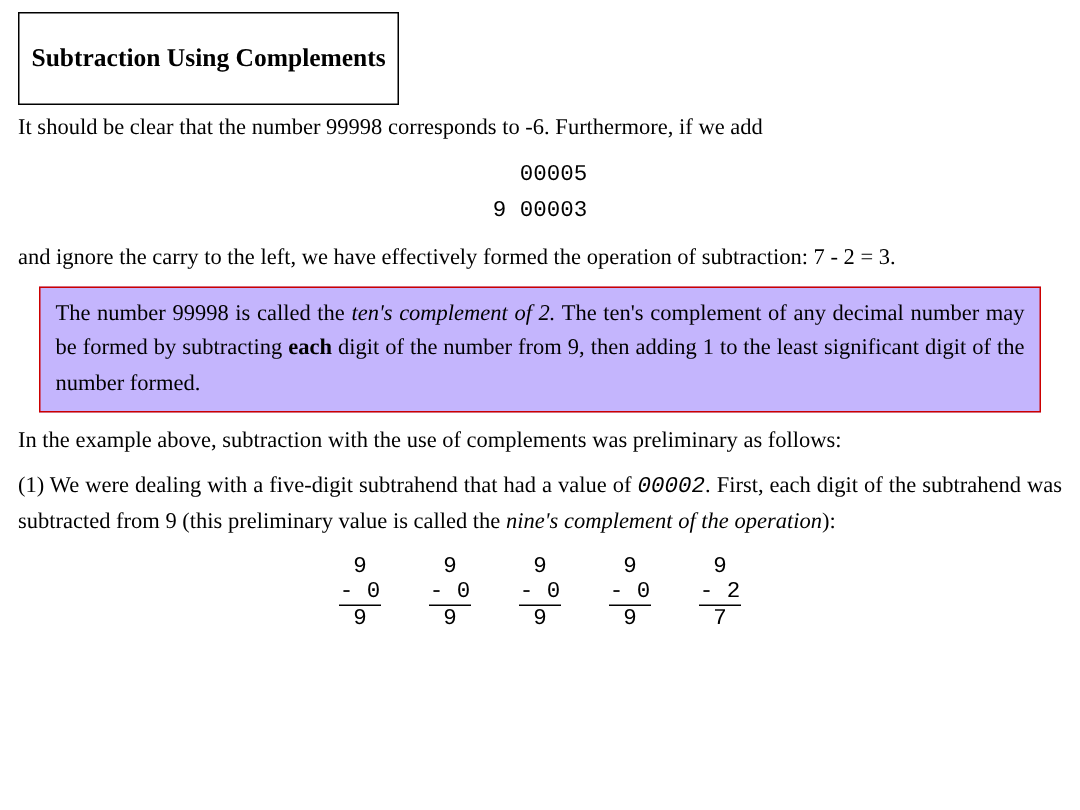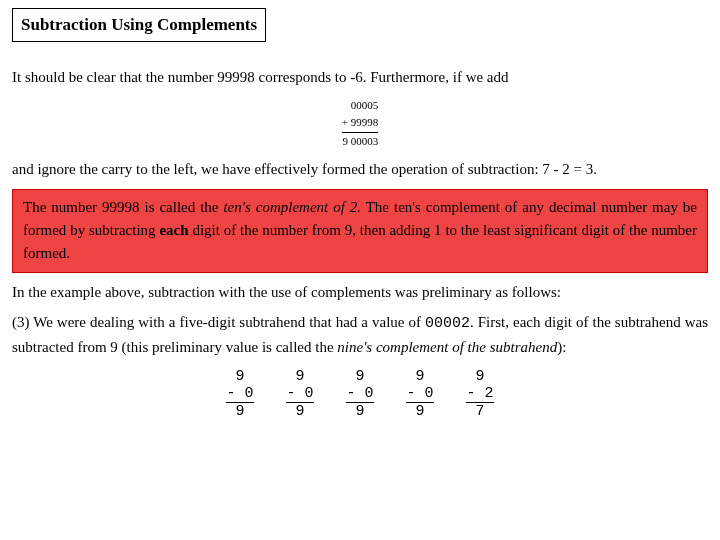--- a/index.html
+++ b/index.html
@@ -9,59 +9,59 @@
       font-size: 15px;
       color: #000;
       width: 720px;
       min-height: 540px;
       padding: 8px 12px;
     }
 
     .title-box {
       display: inline-block;
       border: 1.5px solid #000;
-      padding: 6px 8px;
+      padding: 20px 8px;
       font-size: 17px;
       font-weight: bold;
-      margin-bottom: 24px;
+      margin-bottom: 4px;
     }
 
     .para {
       margin-bottom: 8px;
       line-height: 1.5;
       text-align: justify;
     }
 
     .math-block {
       text-align: center;
       margin: 8px 0 8px 0;
-      font-family: Liberation Serif, serif;
-      font-size: 11px;
+      font-family: Liberation Mono, monospace;
+      font-size: 15px;
       line-height: 1.6;
     }
 
     .math-table {
       display: inline-block;
       text-align: right;
     }
 
     .math-row {
       display: block;
     }
 
     .underline-row {
       border-bottom: 1.5px solid #000;
       display: block;
     }
 
     .highlight-box {
       border: 1.5px solid #cc0000;
-      background: #ef4444;
+      background: #c4b5fd;
       padding: 6px 10px;
-      margin: 8px 0;
+      margin: 8px 14px;
       line-height: 1.55;
       text-align: justify;
     }
 
     .highlight-box b, .highlight-box strong {
       font-weight: bold;
     }
 
     em, i {
       font-style: italic;
@@ -95,57 +95,57 @@
       text-align: center;
     }
 
     .sub-result {
       display: block;
       text-align: center;
     }
 
     .mono {
       font-family: "Courier New", Courier, monospace;
+      font-style: italic;
     }
   </style>
 </head>
 <body>
 
 
 
 <div class="title-box">
   <span>Subtraction Using Complements</span>
 </div>
 
 <p class="para">
   <span>It should be clear that the number 99998 corresponds to -6. Furthermore, if we add</span>
 </p>
 
 <div class="math-block">
   <div class="math-table">
     <span class="math-row">00005</span>
-    <span class="underline-row">+ 99998</span>
     <span class="math-row">9 00003</span>
   </div>
 </div>
 
 <p class="para">
   <span>and ignore the carry to the left, we have effectively formed the operation of subtraction: 7 - 2 = 3.</span>
 </p>
 
 <div class="highlight-box">
   <span>The number 99998 is called the </span><em>ten's complement of 2.</em><span> The ten's complement of any decimal number may be formed by subtracting <strong>each</strong> digit of the number from 9, then adding 1 to the least significant digit of the number formed.</span>
 </div>
 
 <p class="para">
   <span>In the example above, subtraction with the use of complements was preliminary as follows:</span>
 </p>
 
 <p class="para">
-  <span>(3) We were dealing with a five-digit subtrahend that had a value of </span><span class="mono">00002</span><span>. First, each digit of the subtrahend was subtracted from 9 (this preliminary value is called the </span><em>nine's complement of the subtrahend</em><span>):</span>
+  <span>(1) We were dealing with a five-digit subtrahend that had a value of </span><span class="mono">00002</span><span>. First, each digit of the subtrahend was subtracted from 9 (this preliminary value is called the </span><em>nine's complement of the operation</em><span>):</span>
 </p>
 
 <div class="sub-math" id="sub-math-container">
 <div class="sub-col">
       <span class="sub-row">9</span>
       <span class="sub-underline">- 0</span>
       <span class="sub-result">9</span>
     </div>
     <div class="sub-col">
       <span class="sub-row">9</span>

